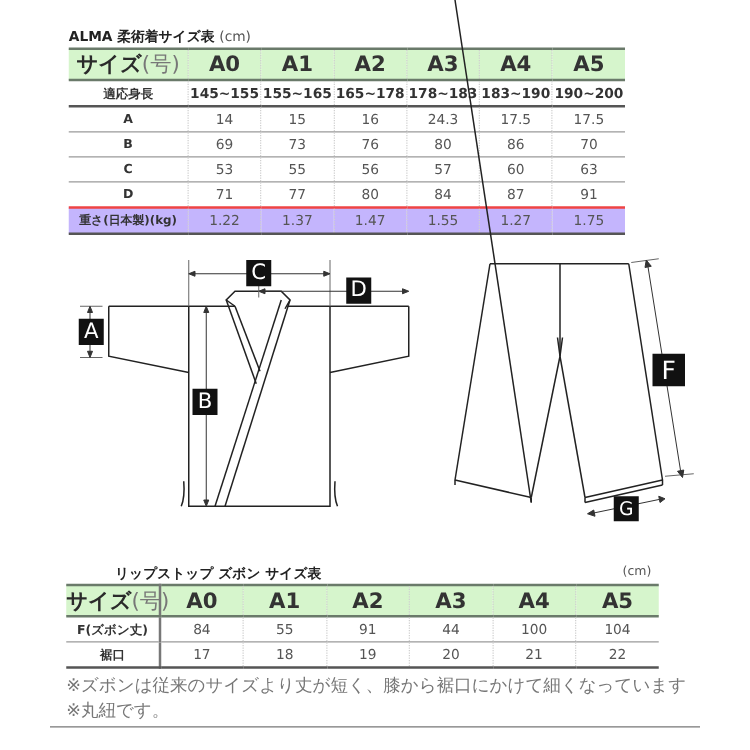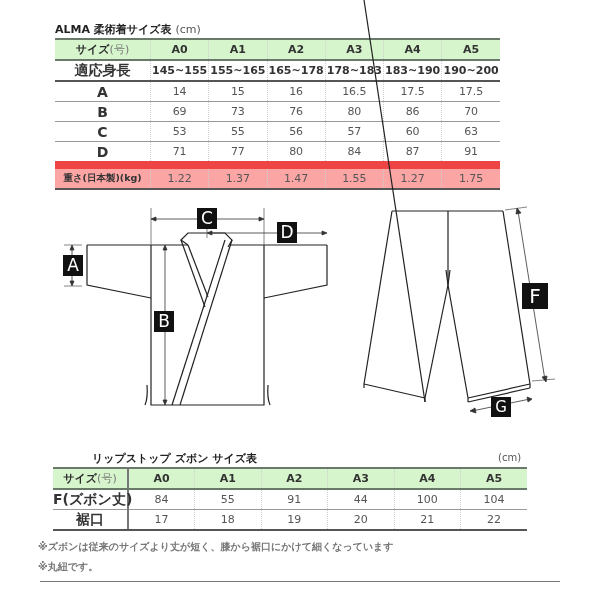--- a/index.html
+++ b/index.html
@@ -3,36 +3,36 @@
 <meta charset="utf-8">
 <style>
   html, body { margin:0; padding:0; background:#ffffff; }
   body { width:600px; height:600px; position:relative; overflow:hidden;
          font-family:"DejaVu Sans","Liberation Sans",sans-serif; color:#333; }
   .title { position:absolute; font-size:11px; font-weight:bold; color:#222; white-space:nowrap;text-align:center; }
   .title .unit { font-weight:normal; color:#555; }
   table.sz { position:absolute; border-collapse:collapse; table-layout:fixed; }
   table.sz td { text-align:center; vertical-align:middle; padding:0; font-size:11px;
                 border-left:1px dotted #d0d0d0; border-bottom:1px solid #9a9a9a; color:#555; white-space:nowrap; }
-  table.sz td:first-child { border-left:none; font-weight:bold; color:#333; font-size:14px; }
-  table.sz tr.hdr td { background:#d6f5cc; font-weight:bold; color:#333; font-size:11px;
+  table.sz td:first-child { border-left:none; font-weight:bold; color:#333; font-size:10px; }
+  table.sz tr.hdr td { background:#d6f5cc; font-weight:bold; color:#333; font-size:17px;
                        border-top:2px solid #6a7a6a; border-bottom:2px solid #6a7a6a; }
   table.sz tr.hdr td:first-child { color:#2a2a2a; }
   table.sz tr.hdr td .g { color:#777; font-weight:normal; }
   table.sz tr.height td { font-weight:bold; color:#333; border-bottom:2px solid #555; }
-  table.sz tr.weight td { background:#fca5a5; border-top:8px solid #ef4444; border-bottom:2px solid #555; }
+  table.sz tr.weight td { background:#c4b5fd; border-top:2px solid #ef4444; border-bottom:2px solid #555; }
   table.sz tr.weight td:first-child { font-size:9.5px; }
   #top-table { left:55px; top:38px; width:445px; }
   #top-table td { height:19px; }
   #top-table td:first-child { width:95px; }
   #bottom-table { left:53px; top:467px; width:474px; }
   #bottom-table td { height:19px; }
   #bottom-table td:first-child { width:74px; border-right:2px solid #777; }
   #bottom-table tr.last td { border-bottom:2px solid #555; }
-  .note { position:absolute; left:38px; font-size:10px; color:#777; white-space:nowrap;font-weight:bold; }
+  .note { position:absolute; left:53px; font-size:14px; color:#777; white-space:nowrap; }
   .rule { position:absolute; left:40px; width:520px; height:1px; background:#777; }
   svg.diagram { position:absolute; }
   .lbl { position:absolute; background:#111; color:#fff; font-size:17px; text-align:center;
          font-family:"DejaVu Sans",sans-serif; }
 </style>
 </head>
 <body>
 
 <div class="title" style="left:55px; top:22px;">
   <span>ALMA 柔術着サイズ表</span>
@@ -57,21 +57,21 @@
     <td>165~178</td>
     <td>178~183</td>
     <td>183~190</td>
     <td>190~200</td>
   </tr>
   <tr>
     <td>A</td>
     <td>14</td>
     <td>15</td>
     <td>16</td>
-    <td>16.5</td>
+    <td>24.3</td>
     <td>17.5</td>
     <td>17.5</td>
   </tr>
   <tr>
     <td>B</td>
     <td>69</td>
     <td>73</td>
     <td>76</td>
     <td>80</td>
     <td>86</td>

